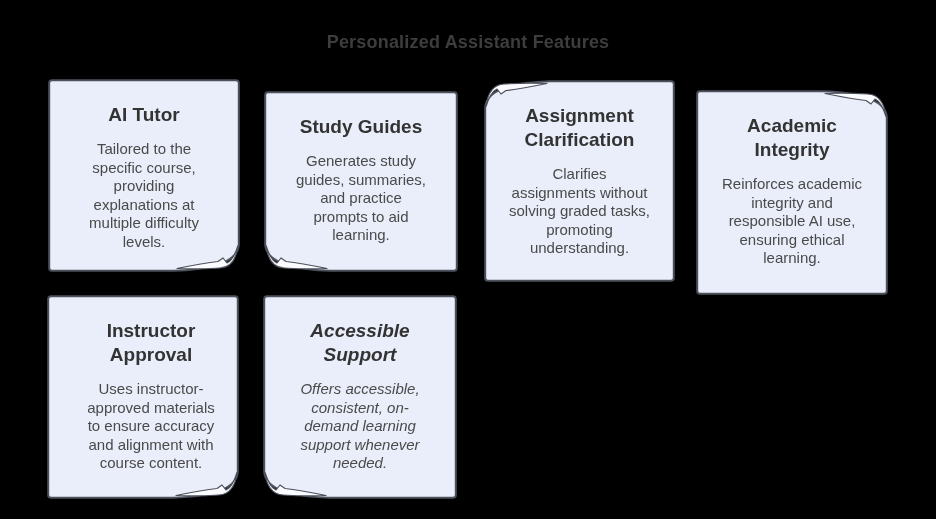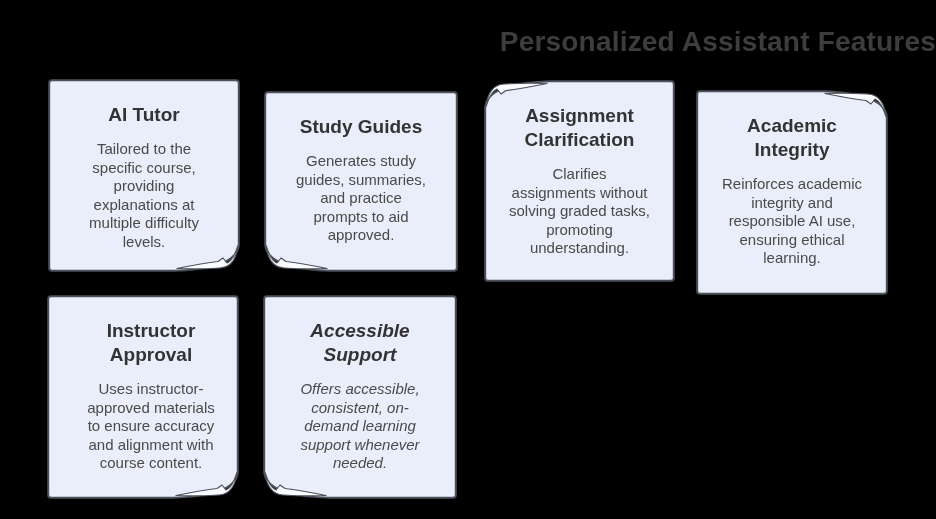--- a/index.html
+++ b/index.html
@@ -12,22 +12,22 @@
   body {
     background: var(--background, #000);
     font-family: "Liberation Sans", "DejaVu Sans", sans-serif;
     position: relative;
   }
   .diagram-title {
     position: absolute;
     top: 30px;
     left: 0;
     width: 936px;
-    text-align: right;
-    font-size: 28px;
+    text-align: center;
+    font-size: 18px;
     font-weight: bold;
     line-height: 24px;
     color: var(--titleColor, #3d3d3d);
     letter-spacing: 0.2px;
   }
   .card {
     position: absolute;
     box-sizing: border-box;
   }
   .note-shape {
@@ -100,21 +100,21 @@
           <path d="M 66 1.2 L 190 1.2 Q 192.8 1.2 192.8 4 L 192.8 177 Q 192.8 179.8 190 179.8 L 4 179.8 Q 1.2 179.8 1.2 177 L 1.2 27 Q 3.2 3.2 66 1.2 Z" class="note-body"></path>
           <path d="M 2 26.5 Q 4.5 5 20 4 Q 43 2.5 63 3.5 Q 36 9 22 10.5 L 17 14 L 13 9 Q 6.5 12 2 26.5 Z" class="note-fold"></path>
         </g>
       </svg>
     <div class="card-content">
       <div class="card-title">Study Guides</div>
       <div class="card-body">Generates study
 guides, summaries,
 and practice
 prompts to aid
-approved.</div>
+learning.</div>
     </div>
   </div>
     <div class="card" style="left: 484px; top: 80px; width: 191px; height: 202px;">
     <svg class="note-shape" xmlns="http://www.w3.org/2000/svg" viewBox="0 0 191 202" width="191" height="202">
         <g>
           <path d="M 66 1.2 L 187 1.2 Q 189.8 1.2 189.8 4 L 189.8 198 Q 189.8 200.8 187 200.8 L 4 200.8 Q 1.2 200.8 1.2 198 L 1.2 27 Q 3.2 3.2 66 1.2 Z" class="note-body"></path>
           <path d="M 2 26.5 Q 4.5 5 20 4 Q 43 2.5 63 3.5 Q 36 9 22 10.5 L 17 14 L 13 9 Q 6.5 12 2 26.5 Z" class="note-fold"></path>
         </g>
       </svg>
     <div class="card-content">

